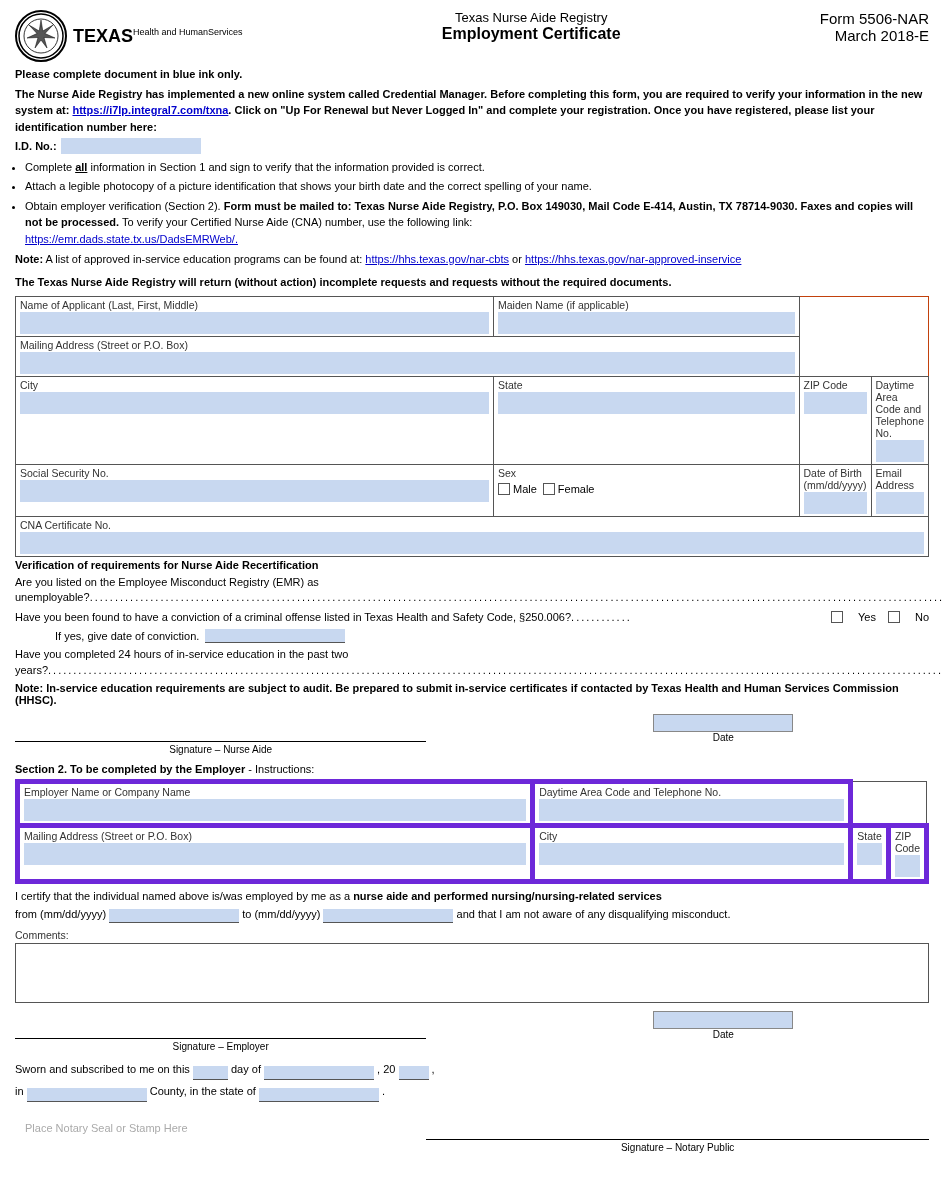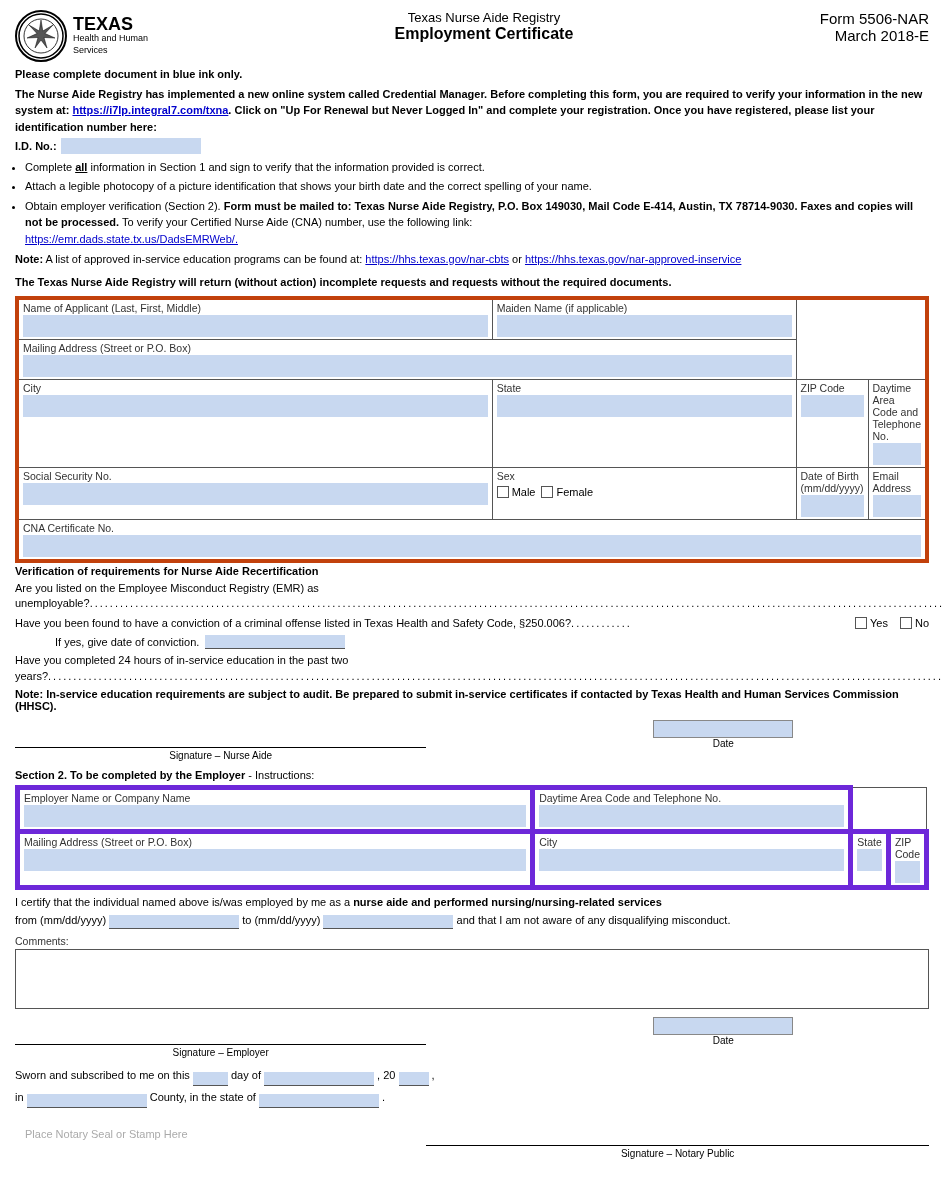--- a/index.html
+++ b/index.html
@@ -31,21 +31,21 @@
       align-items: center;
       justify-content: center;
       font-size: 7px;
       font-weight: bold;
       text-align: center;
       overflow: hidden;
       flex-shrink: 0;
     }
     .logo-text-block {
       display: flex;
-      flex-direction: column;
+      flex-direction: row;
     }
     .logo-texas {
       font-size: 18px;
       font-weight: bold;
       line-height: 1;
     }
     .logo-sub {
       font-size: 9px;
       line-height: 1.3;
     }
@@ -109,21 +109,21 @@
     .input-blue {
       background: #c8d8f0;
       border: none;
       display: inline-block;
       height: 16px;
     }
     
     .section1-table {
       width: 100%;
       border-collapse: collapse;
-      border: 4px solid #c2410c;
+      border: 1px solid #c2410c;
       margin-bottom: 2px;
     }
     .section1-table td {
       border: 1px solid #555;
       padding: 2px 4px;
       vertical-align: top;
     }
     .cell-label {
       font-size: 10.5px;
       color: #333;
@@ -172,21 +172,21 @@
     .yes-no-area {
       display: flex;
       align-items: center;
       gap: 12px;
       white-space: nowrap;
       margin-left: 6px;
     }
     .yn-item {
       display: flex;
       align-items: center;
-      gap: 3px;
+      gap: 15px;
     }
     
     .sig-row {
       display: flex;
       align-items: flex-start;
       justify-content: space-between;
       margin: 8px 0 2px 0;
     }
     .sig-block {
       text-align: center;

